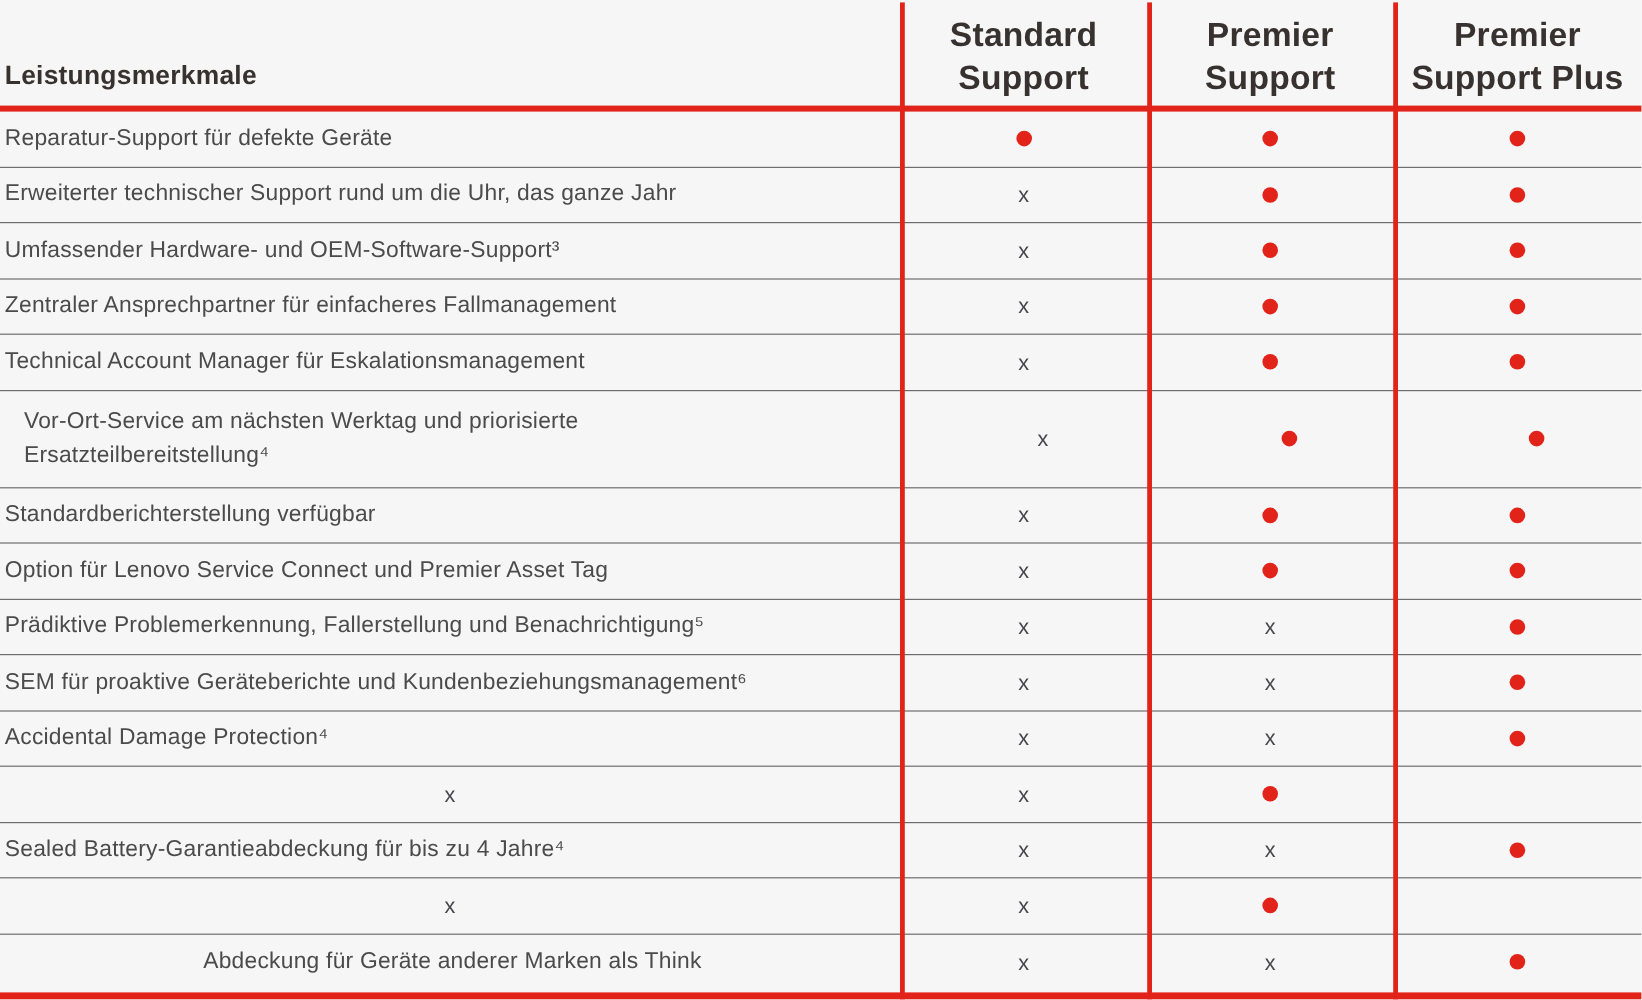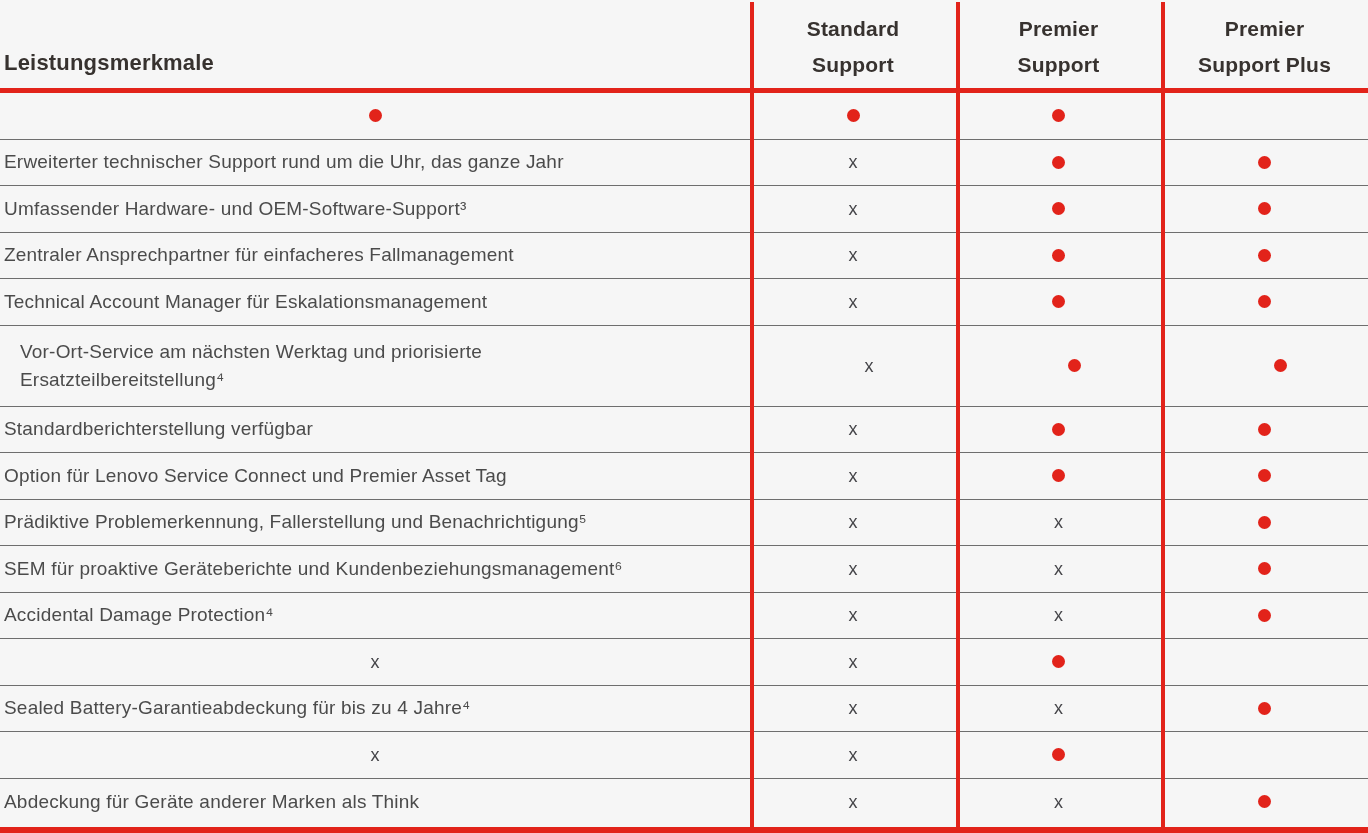--- a/index.html
+++ b/index.html
@@ -31,33 +31,33 @@
     padding: 0 0 12px 4px;
     font-size: 22px;
     font-weight: 700;
     color: #37322f;
     letter-spacing: 0.2px;
   }
   .col-header {
     align-self: center;
     text-align: center;
     white-space: pre-line;
-    font-size: 21px;
+    font-size: 28px;
     font-weight: 700;
     line-height: 36px;
     color: #37322f;
     padding-top: 6px;
     letter-spacing: 0.2px;
   }
   .row {
     height: 46.5px;
     border-bottom: 1.5px solid #6e6e6e;
   }
   .row.two-line { height: 81px; padding-left: 16px; }
-  .row:last-child { border-bottom: none; }
+  .row:last-child { border-bottom: none; text-align: center; }
   .feature-cell {
     align-self: center;
     padding-left: 4px;
     font-size: 19px;
     line-height: 28px;
     color: #4b4b4b;
     white-space: pre-line;
     letter-spacing: 0.2px;
   }
   .value-cell {
@@ -106,20 +106,21 @@
       <div class="col-header">Standard
 Support</div>
       <div class="col-header">Premier
 Support</div>
       <div class="col-header">Premier
 Support Plus</div>
     </div>
 
     <div id="table-body">
         <div class="row">
+          <div class="feature-cell">Reparatur-Support für defekte Geräte</div>
           <div class="value-cell">
             <span class="dot"></span>
           </div>
           <div class="value-cell">
             <span class="dot"></span>
           </div>
           <div class="value-cell">
             <span class="dot"></span>
           </div>
         </div>

